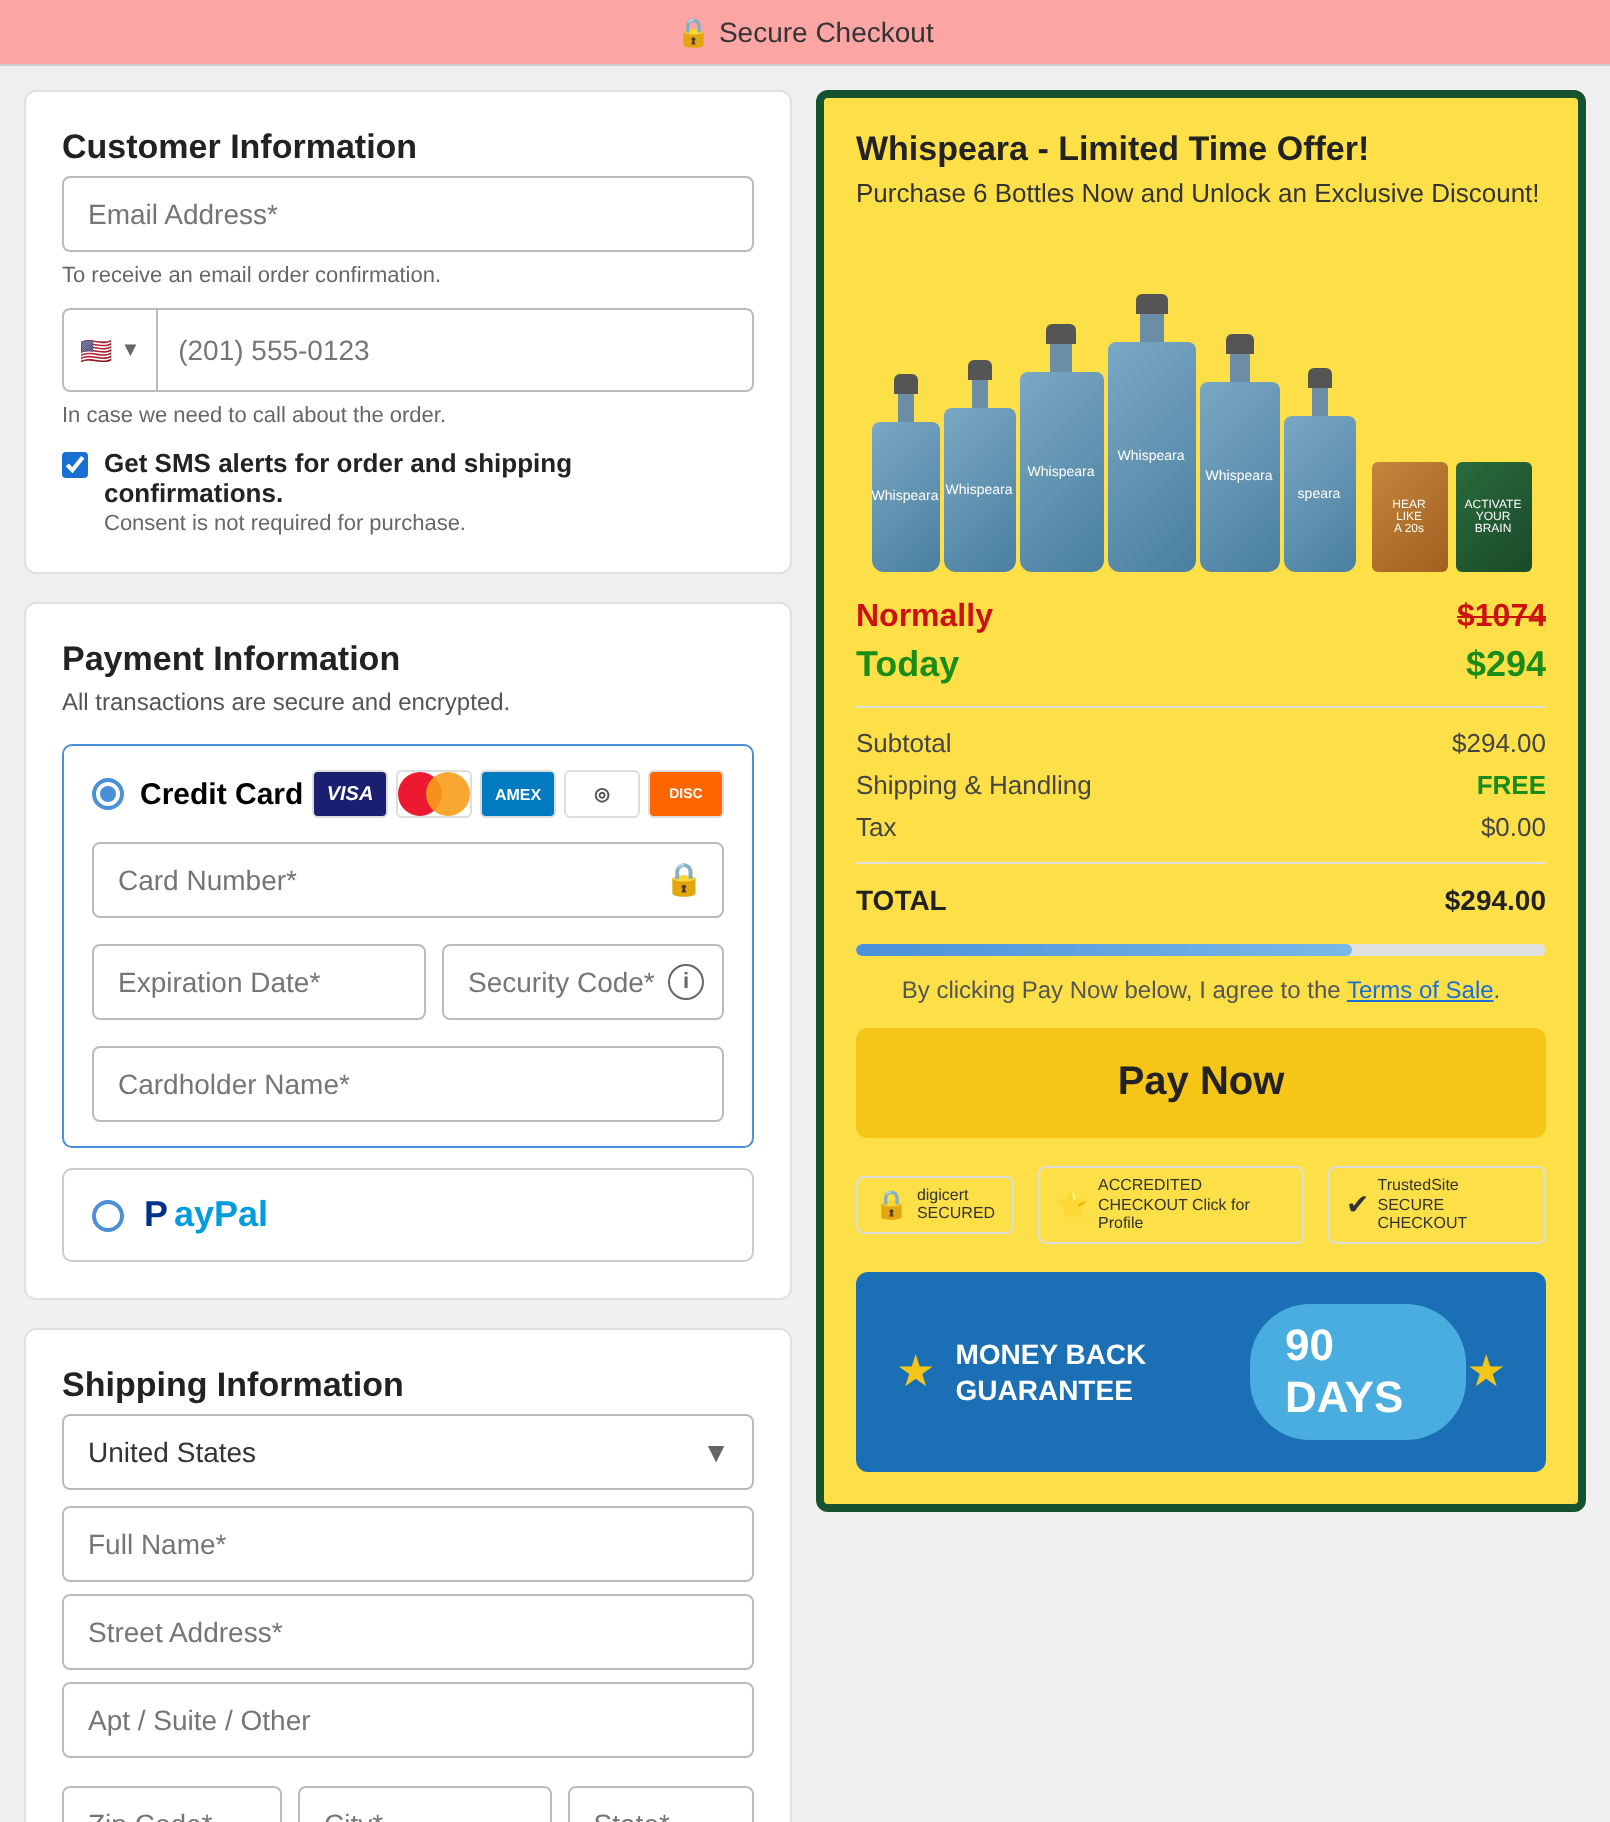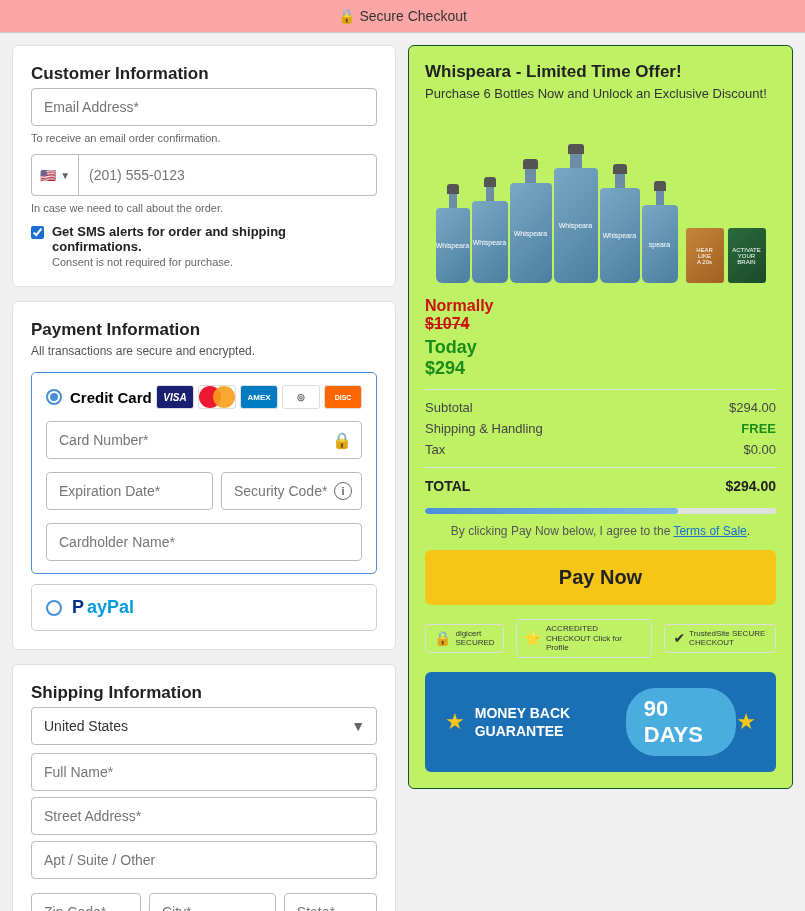--- a/index.html
+++ b/index.html
@@ -226,24 +226,24 @@
       top: 50%;
       transform: translateY(-50%);
       color: #666;
       pointer-events: none;
     }
     .two-col { display: flex; gap: 8px; margin-top: 8px; }
     .two-col .form-field { margin-bottom: 0; }
 
     
     .offer-card {
-      background: #bef264;
+      background: #fde047;
       border-radius: 6px;
       padding: 16px;
-      border: 1px solid #14532d;
+      border: 4px solid #14532d;
       margin-bottom: 0;
     }
     .offer-title {
       font-size: 17px;
       font-weight: bold;
       color: #222;
       margin-bottom: 4px;
     }
     .offer-subtitle {
       font-size: 13px;
@@ -327,21 +327,20 @@
       text-align: center;
       padding: 2px;
     }
 
     .pricing-rows { margin-bottom: 14px; }
     .price-highlight-row {
       display: flex;
       justify-content: space-between;
       align-items: baseline;
       margin-bottom: 4px;
-      flex-direction: column;
     }
     .normally-label {
       font-size: 16px;
       font-weight: bold;
       color: #cc1111;
     }
     .normally-price {
       font-size: 16px;
       font-weight: bold;
       color: #cc1111;

